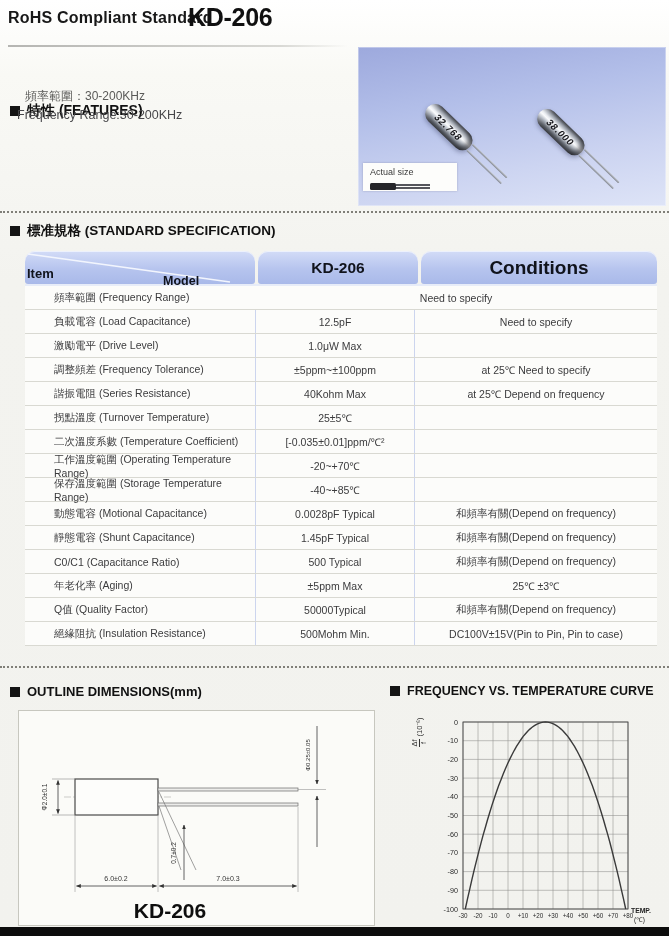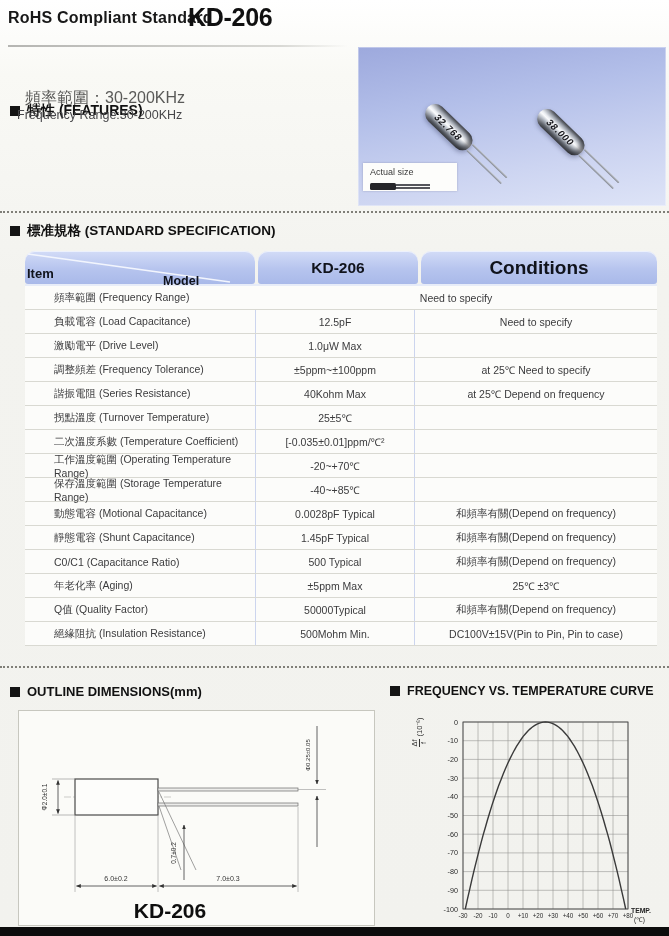--- a/index.html
+++ b/index.html
@@ -16,21 +16,21 @@
 
   
   .sec-title { position:absolute; font-size:13.5px; font-weight:bold; color:#111; display:flex; align-items:center; }
   .sq { display:inline-block; width:10px; height:10px; background:#141414; margin-right:7px; flex:none; }
   .features-title { left:10px; top:64px; font-size:14px;margin-top:38px; }
   .spec-title { left:10px; top:222px; }
   .outline-title { left:10px; top:684px; font-size:13px; }
   .curve-title { left:390px; top:684px; font-size:12.5px; }
 
   
-  .feat-line1 { position:absolute; left:25px; top:88px; font-size:16px; color:#5a5a58; }
+  .feat-line1 { position:absolute; left:25px; top:88px; font-size:12px; color:#5a5a58; }
   .feat-line2 { position:absolute; left:17px; top:108px; font-size:12.5px; color:#47474a; }
 
   
   .photo { position:absolute; left:358px; top:47px; width:308px; height:159px;
            background:linear-gradient(170deg,#9da9dd 0%,#b3bfe9 35%,#ccd4f1 70%,#dee4f7 100%);
            box-shadow:inset 0 0 0 1px rgba(255,255,255,.35); }
   .crystal { position:absolute; height:20px; width:112px; display:flex; align-items:center; transform-origin:0 50%; }
   .crystal .body { width:58px; height:20px; border-radius:10px; flex:none;
                    background:linear-gradient(180deg,#3d4046 0%,#9aa0aa 18%,#e9ecf1 38%,#fafbfd 48%,#b4bac4 64%,#5a5f68 86%,#303339 100%);
                    box-shadow:inset -5px 0 5px rgba(15,15,20,.55), inset 4px 0 4px rgba(255,255,255,.25), 1px 2px 4px rgba(40,45,80,.35);

